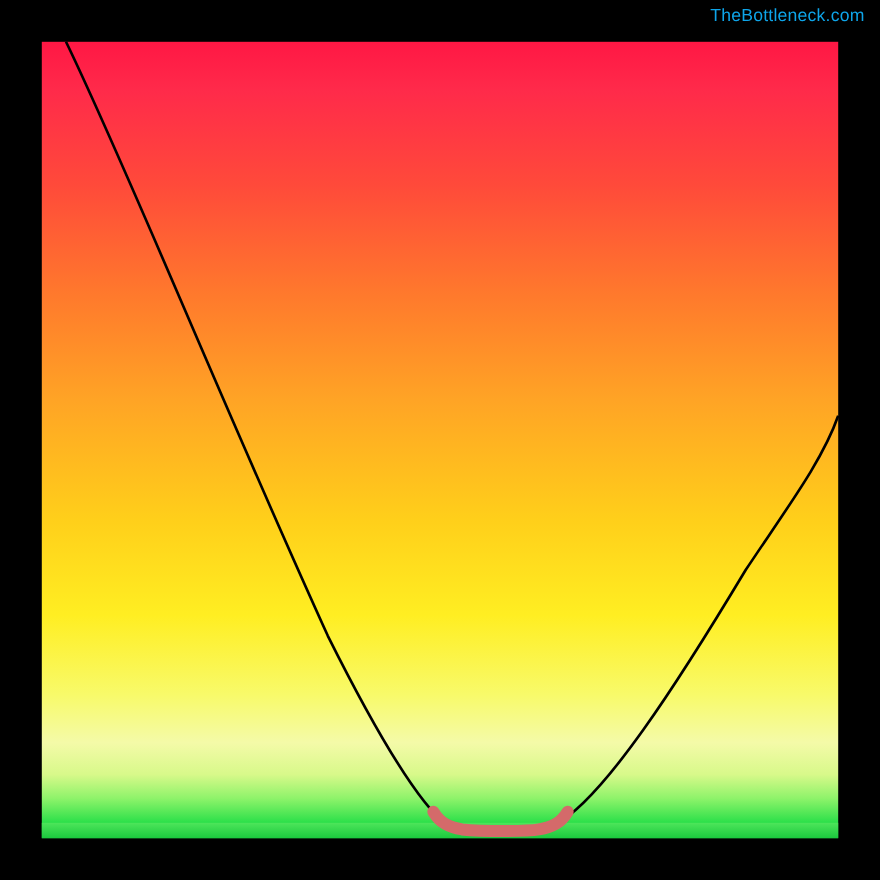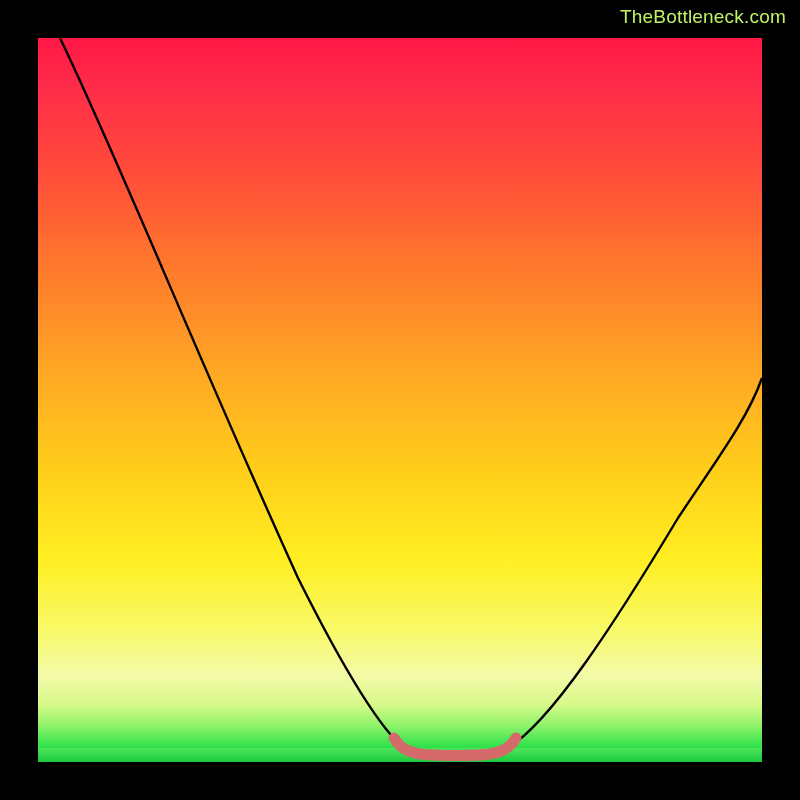--- a/index.html
+++ b/index.html
@@ -54,22 +54,22 @@
     left: 0;
     top: 0;
     width: 724px;
     height: 724px;
     overflow: visible;
   }
   .watermark {
     position: absolute;
     top: 6px;
     right: 14px;
-    color: #bef264;
-    font-size: 19px;
+    color: #0ea5e9;
+    font-size: 16px;
     letter-spacing: 0.2px;
     font-weight: 400;
     user-select: none;
   }
 </style>
 </head>
 <body>
 
 <div class="frame">
   <div class="watermark">TheBottleneck.com</div>

